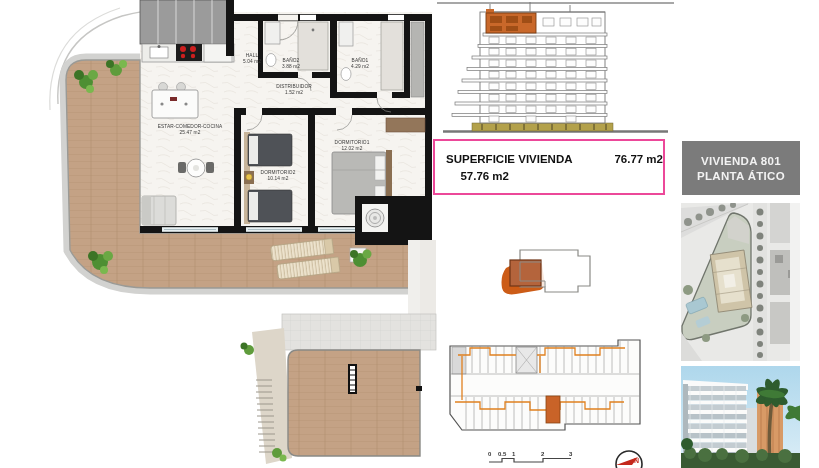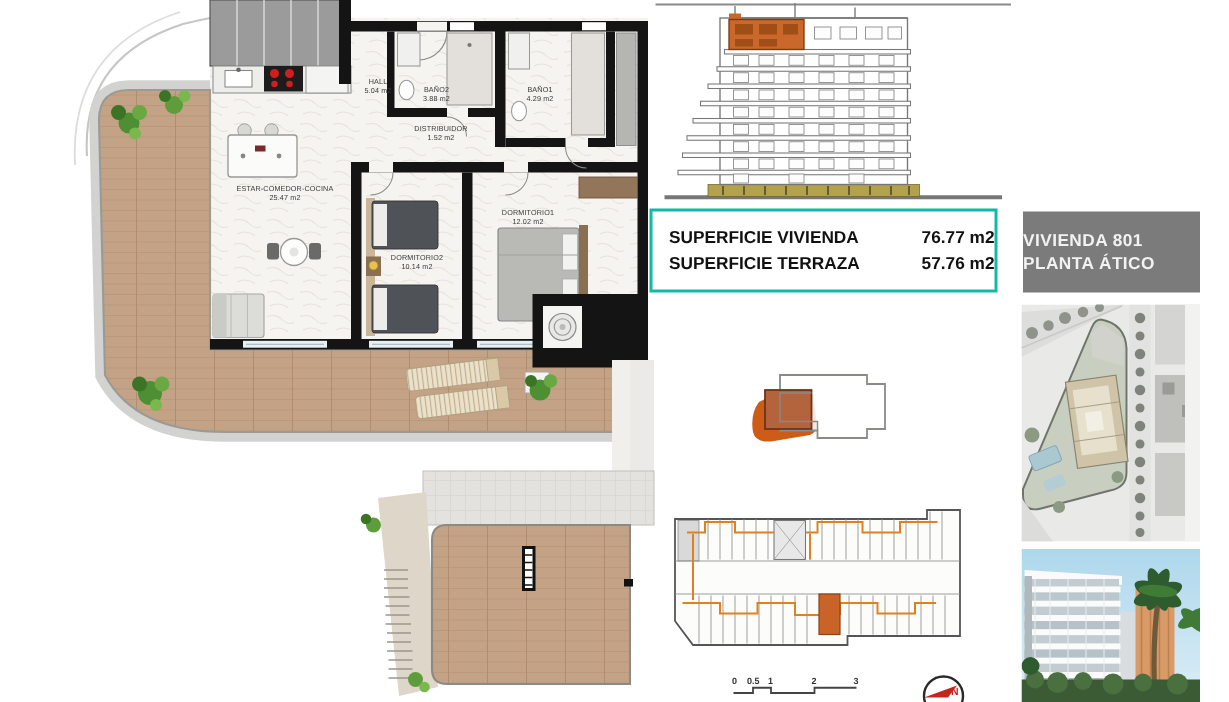--- a/index.html
+++ b/index.html
@@ -5,29 +5,29 @@
   html,body{margin:0;padding:0;background:#fff;}
   .page{position:relative;width:819px;height:468px;background:#ffffff;overflow:hidden;
         font-family:"Liberation Sans", sans-serif;}
   .abs{position:absolute;}
   
   .room-label{position:absolute;text-align:center;color:#3a3a3a;font-size:4.8px;
               line-height:6px;letter-spacing:.1px;pointer-events:none;white-space:nowrap;}
   .room-label .rname{display:block;}
   .room-label .rarea{display:block;}
   
-  .surface-table{left:433px;top:139px;width:232px;height:56px;border:2px solid #14b8a6;
+  .surface-table{left:433px;top:139px;width:232px;height:56px;border:2px solid #ec4899;
                  background:#fff;box-sizing:border-box;display:flex;flex-direction:column;
                  justify-content:center;padding:2px 0;}
   .st-row{display:flex;align-items:center;height:17px;}
   .st-label{flex:1;padding-left:11px;font-size:11.5px;font-weight:bold;color:#111;}
   .st-value{width:74px;font-size:11.5px;font-weight:bold;color:#111;text-align:right;}
   
   .unit-box{left:682px;top:141px;width:118px;height:54px;background:#7b7b7b;
-            display:flex;flex-direction:column;justify-content:center;gap:1px;}
+            display:flex;flex-direction:column;align-items:center;justify-content:center;gap:1px;}
   .unit-box span{color:#f2f2f2;font-size:11.5px;font-weight:bold;letter-spacing:.3px;line-height:14px;}
   svg{display:block;}
   text{font-family:"Liberation Sans", sans-serif;}
 </style>
 </head>
 <body>
 
 <div class="page">
 
   <svg class="abs" style="left:0;top:0" width="450" height="468" viewBox="0 0 450 468">
@@ -348,21 +348,20 @@
       </g>
     </g>
   </svg>
 
   <div class="abs surface-table">
     <div class="st-row">
       <span class="st-label">SUPERFICIE VIVIENDA</span>
       <span class="st-value">76.77 m2</span>
     </div>
     <div class="st-row">
-      <span class="st-label">SUPERFICIE TERRAZA</span>
       <span class="st-value">57.76 m2</span>
     </div>
   </div>
 
   <div class="abs unit-box">
     <span>VIVIENDA 801</span>
     <span>PLANTA ÁTICO</span>
   </div>
 
   <svg class="abs" style="left:465px;top:240px" width="145" height="85" viewBox="465 240 145 85">

